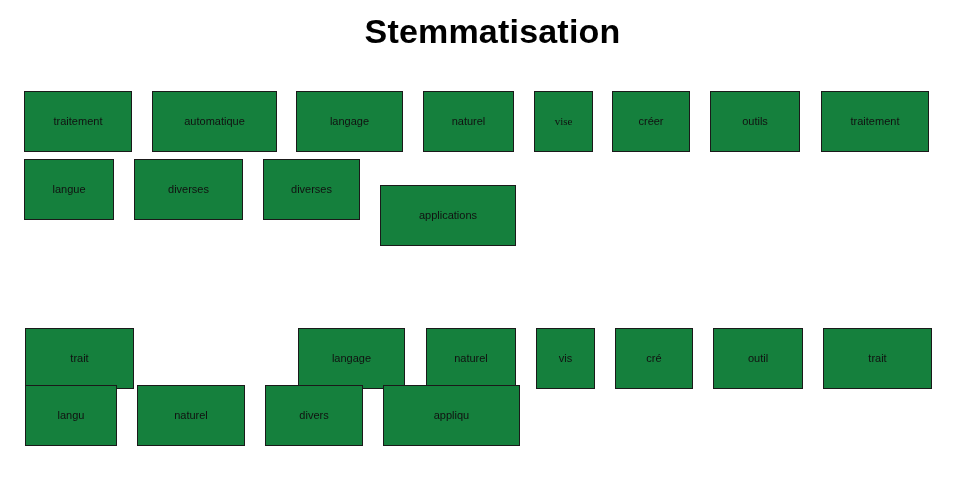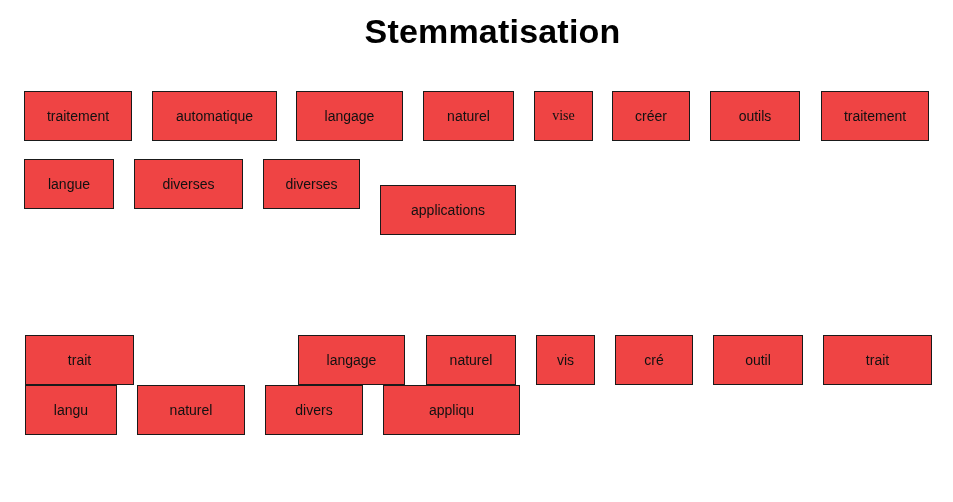--- a/index.html
+++ b/index.html
@@ -34,27 +34,27 @@
   }
   .token-row {
     position: absolute;
     left: 0;
     width: 953px;
     height: 50px;
   }
   .token-box {
     position: absolute;
     box-sizing: border-box;
-    height: 50px;
+    height: 61px;
     border: 1.3px solid #1a1a1a;
-    background: #ef4444;
+    background: #15803d;
     display: flex;
     align-items: center;
     justify-content: center;
-    font-size: 14px;
+    font-size: 11px;
     font-weight: normal;
     color: #111111;
     white-space: nowrap;
     line-height: 1;
   }
   .row-original { }
   .row-stemmed { }
 </style>
 </head>
 <body>
@@ -75,21 +75,21 @@
         <div class="token-box" style="left: 821px; width: 108px;">traitement</div>
       </div>
       <div class="token-row row-original" style="top: 159px;">
         <div class="token-box" style="left: 24px; width: 90px;">langue</div>
         <div class="token-box" style="left: 134px; width: 109px;">diverses</div>
         <div class="token-box" style="left: 263px; width: 97px;">diverses</div>
         <div class="token-box" style="left: 380px; width: 136px; margin-top: 26px;">applications</div>
       </div>
     </div>
   <div id="stemmed-section">
-      <div class="token-row row-stemmed" style="top: 335px;">
+      <div class="token-row row-stemmed" style="top: 328px;">
         <div class="token-box" style="left: 25px; width: 109px;">trait</div>
         <div class="token-box" style="left: 298px; width: 107px;">langage</div>
         <div class="token-box" style="left: 426px; width: 90px;">naturel</div>
         <div class="token-box" style="left: 536px; width: 59px;">vis</div>
         <div class="token-box" style="left: 615px; width: 78px;">cré</div>
         <div class="token-box" style="left: 713px; width: 90px;">outil</div>
         <div class="token-box" style="left: 823px; width: 109px;">trait</div>
       </div>
       <div class="token-row row-stemmed" style="top: 385px;">
         <div class="token-box" style="left: 25px; width: 92px;">langu</div>

